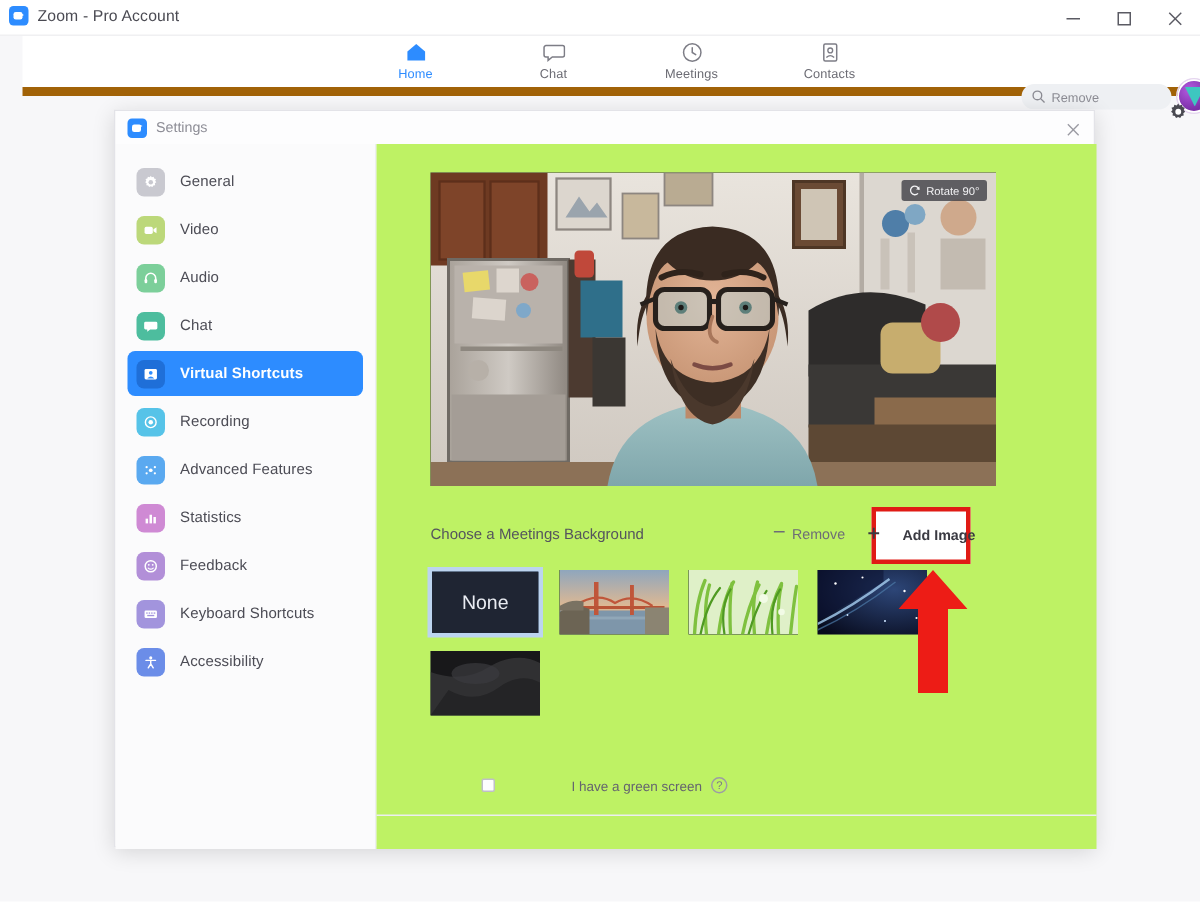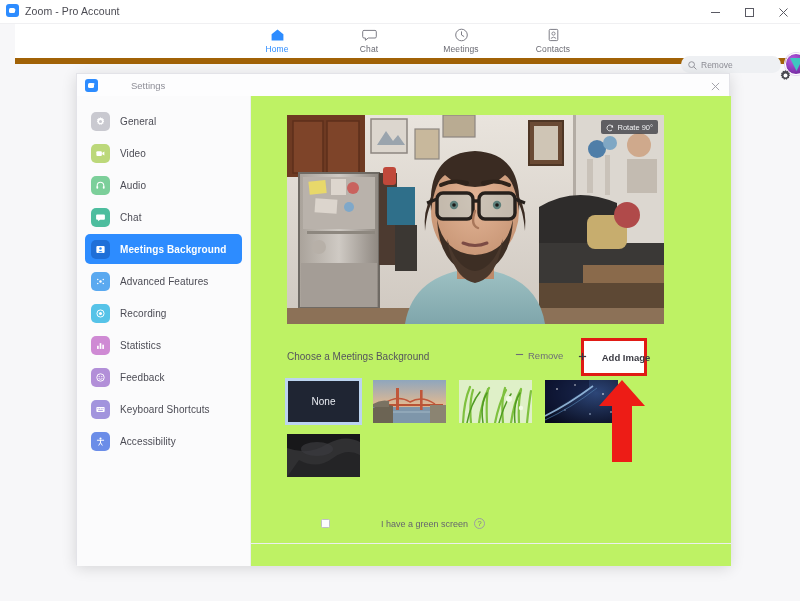--- a/index.html
+++ b/index.html
@@ -129,21 +129,21 @@
     border: 1px solid #e3e3e8;
     box-shadow: 0 3px 14px rgba(0,0,0,0.14);
   }
   #settings-header {
     position: absolute; left: 0; top: 0;
     width: 100%; height: 22px;
     background: #fdfdfe;
     display: flex; align-items: center;
     padding-left: 8px; gap: 6px;
   }
-  #settings-title { font-size: 9.5px; color: #8e8e97; margin-left: 27px; }
+  #settings-title { font-size: 9.5px; color: #8e8e97; }
   #settings-close {
     position: absolute; right: 6px; top: 4px;
     width: 16px; height: 16px;
     display: flex; align-items: center; justify-content: center;
     color: #9a9aa2;
   }
 
   
   #settings-sidebar {
     position: absolute; left: 0; top: 22px;
@@ -237,21 +237,21 @@
     background: #1c2230;
   }
   .thumb.selected {
     outline: 3px solid #bcd4ef;
     outline-offset: -1px;
     border: 1px solid #5b7ea8;
   }
   .thumb-label {
     position: absolute; inset: 0;
     display: flex; align-items: center; justify-content: center;
-    font-size: 10px; color: #e9ecf2;
+    font-size: 13px; color: #e9ecf2;
   }
 
   
   #red-arrow {
     position: absolute; left: 599px; top: 380px;
     width: 46px; height: 82px;
     z-index: 30;
     pointer-events: none;
   }
 
@@ -430,44 +430,44 @@
       </div>
 
       <div class="side-item active">
         <span class="side-ico" style="background:#2d8cff">
           <svg width="11" height="11" viewBox="0 0 16 16">
               <rect x="2" y="3" width="12" height="10" rx="1.4" fill="#fff"></rect>
               <circle cx="8" cy="6.6" r="1.8" fill="#2d8cff"></circle>
               <path d="M4.6 12 q3.4 -3.4 6.8 0 Z" fill="#2d8cff"></path>
             </svg>
         </span>
-        <span class="side-label">Meetings Background</span>
+        <span class="side-label">Virtual Shortcuts</span>
+      </div>
+
+      <div class="side-item">
+        <span class="side-ico" style="background:#56c3e8">
+          <svg width="11" height="11" viewBox="0 0 16 16">
+              <circle cx="8" cy="8" r="5.2" fill="none" stroke="#fff" stroke-width="1.4"></circle>
+              <circle cx="8" cy="8" r="2.2" fill="#fff"></circle>
+            </svg>
+        </span>
+        <span class="side-label">Recording</span>
       </div>
 
       <div class="side-item">
         <span class="side-ico" style="background:#5aa9f0">
           <svg width="11" height="11" viewBox="0 0 16 16">
               <circle cx="8" cy="8" r="1.8" fill="#fff"></circle>
               <circle cx="4" cy="5" r="1.1" fill="#fff"></circle>
               <circle cx="12" cy="5" r="1.1" fill="#fff"></circle>
               <circle cx="4" cy="11" r="1.1" fill="#fff"></circle>
               <circle cx="12" cy="11" r="1.1" fill="#fff"></circle>
             </svg>
         </span>
         <span class="side-label">Advanced Features</span>
-      </div>
-
-      <div class="side-item">
-        <span class="side-ico" style="background:#56c3e8">
-          <svg width="11" height="11" viewBox="0 0 16 16">
-              <circle cx="8" cy="8" r="5.2" fill="none" stroke="#fff" stroke-width="1.4"></circle>
-              <circle cx="8" cy="8" r="2.2" fill="#fff"></circle>
-            </svg>
-        </span>
-        <span class="side-label">Recording</span>
       </div>
 
       <div class="side-item">
         <span class="side-ico" style="background:#cf8ad4">
           <svg width="11" height="11" viewBox="0 0 16 16">
               <rect x="3" y="8.4" width="2.4" height="4.6" fill="#fff"></rect>
               <rect x="6.8" y="4.6" width="2.4" height="8.4" fill="#fff"></rect>
               <rect x="10.6" y="6.8" width="2.4" height="6.2" fill="#fff"></rect>
             </svg>
         </span>

